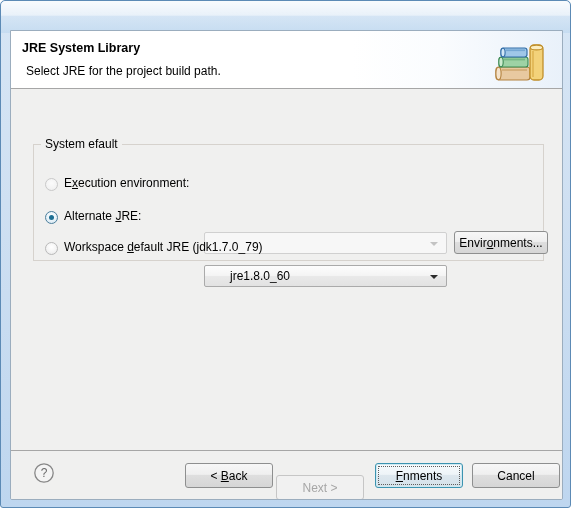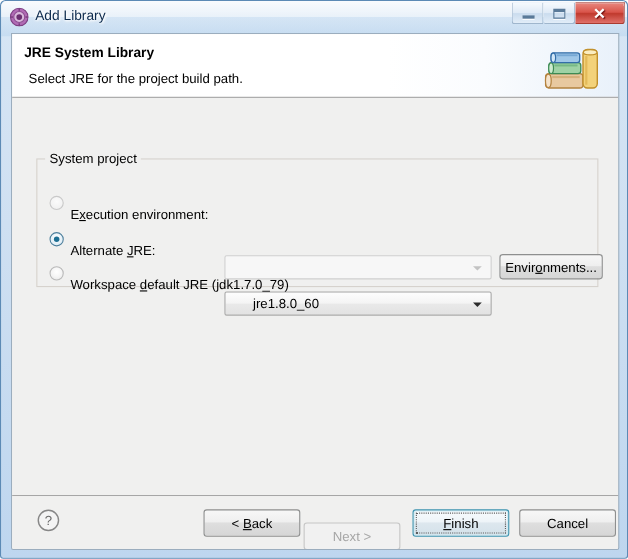--- a/index.html
+++ b/index.html
@@ -223,21 +223,20 @@
     width: 5px; height: 5px;
     border-radius: 50%;
     background: #1d6f93;
   }
   .radio-label {
     position: absolute;
     left: 19px; top: 2px;
     font-size: 12px;
     white-space: nowrap;
     color: #000000;
-    margin-top: 12px;
   }
   .radio-label.disabled { color: #000000; }
   .u { text-decoration: underline; }
 
   
   .combo {
     position: absolute;
     box-sizing: border-box;
     height: 22px;
     border: 1px solid #aaaaaa;
@@ -318,46 +317,20 @@
     width: 22px; height: 22px;
   }
 </style>
 </head>
 <body>
 
 <div class="window">
 
   <div class="glass-sheen"></div>
 
-  <div class="titlebar">
-
-    <svg class="title-icon" viewBox="0 0 17 17">
-      <circle cx="8.5" cy="8.5" r="8" fill="#b16bb5" stroke="#7d3f82" stroke-width="1"></circle>
-      <circle cx="8.5" cy="8.5" r="5" fill="#d9b9dc" stroke="#8d4f92" stroke-width="1"></circle>
-      <circle cx="8.5" cy="8.5" r="2.6" fill="#6b2f70"></circle>
-      <rect x="7.8" y="0.2" width="1.4" height="2.6" fill="#7d3f82"></rect>
-      <rect x="7.8" y="14.2" width="1.4" height="2.6" fill="#7d3f82"></rect>
-      <rect x="0.2" y="7.8" width="2.6" height="1.4" fill="#7d3f82"></rect>
-      <rect x="14.2" y="7.8" width="2.6" height="1.4" fill="#7d3f82"></rect>
-    </svg>
-
-    <div class="title-text">Add Library</div>
-
-    <div class="win-buttons">
-      <div class="win-btn min">
-        <div class="glyph-min"></div>
-      </div>
-      <div class="win-btn max">
-        <div class="glyph-max"></div>
-      </div>
-      <div class="win-btn close">
-        <div class="glyph-close">✕</div>
-      </div>
-    </div>
-  </div>
 
   <div class="client">
 
     <div class="banner">
       <div class="banner-title">JRE System Library</div>
       <div class="banner-sub">Select JRE for the project build path.</div>
 
       <svg class="banner-icon" viewBox="0 0 58 50">
 
         <rect x="4" y="31" width="34" height="13" rx="3" fill="#e8c9a0" stroke="#b3823f" stroke-width="1.2"></rect>
@@ -374,21 +347,21 @@
 
         <rect x="38" y="9" width="13" height="35" rx="4" fill="#f3d27a" stroke="#c08f2a" stroke-width="1.3"></rect>
         <ellipse cx="44.5" cy="11.5" rx="6.2" ry="2.4" fill="#fbedc0" stroke="#c08f2a" stroke-width="1.1"></ellipse>
         <rect x="40" y="15" width="2" height="26" fill="#d8aa44" opacity="0.6"></rect>
       </svg>
     </div>
 
     <div class="body-area">
 
       <div class="groupbox"></div>
-      <div class="groupbox-legend">System project</div>
+      <div class="groupbox-legend">System efault</div>
 
       <div class="row" style="left:34px; top:84px; width:170px;">
         <div class="radio off-dim"></div>
         <div class="radio-label disabled"><span>E</span><span class="u">x</span><span>ecution environment:</span></div>
       </div>
       <div class="combo disabled" style="left:193px; top:142px; width:243px;">
         <div class="combo-text"></div>
         <div class="combo-arrow"></div>
       </div>
       <div class="btn" style="left:443px; top:141px; width:94px; height:23px;">
@@ -421,21 +394,21 @@
 
       <div class="btn" style="left:174px; top:12px; width:88px; height:25px;">
         <span><span>&lt; </span><span class="u">B</span><span>ack</span></span>
       </div>
 
       <div class="btn disabled" style="left:265px; top:24px; width:88px; height:25px;">
         <span><span></span><span>N</span><span>ext &gt;</span></span>
       </div>
 
       <div class="btn default" style="left:364px; top:12px; width:88px; height:25px;">
-        <span><span></span><span class="u">F</span><span>inish</span></span>
+        <span><span></span><span class="u">F</span><span>nments</span></span>
         <span class="focus-ring"></span>
       </div>
 
       <div class="btn" style="left:461px; top:12px; width:88px; height:25px;">
         <span>Cancel</span>
       </div>
 
     </div>
 
   </div>

